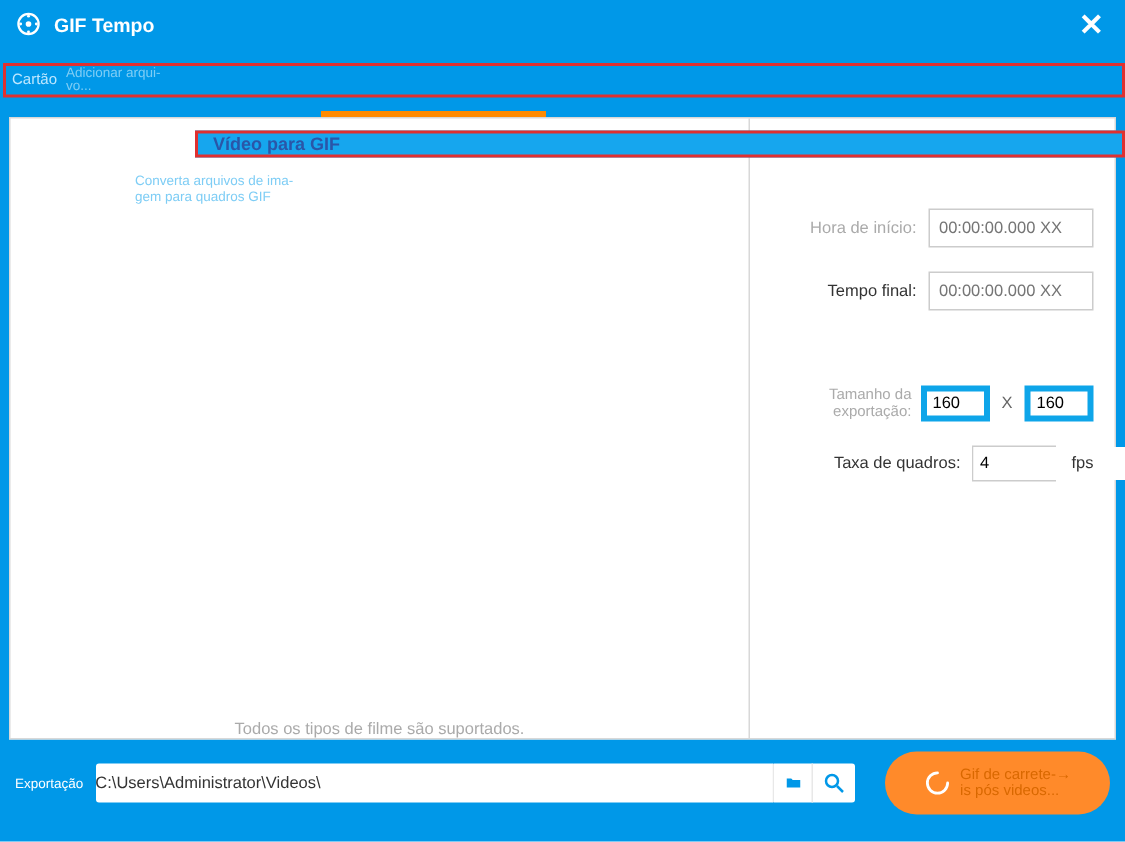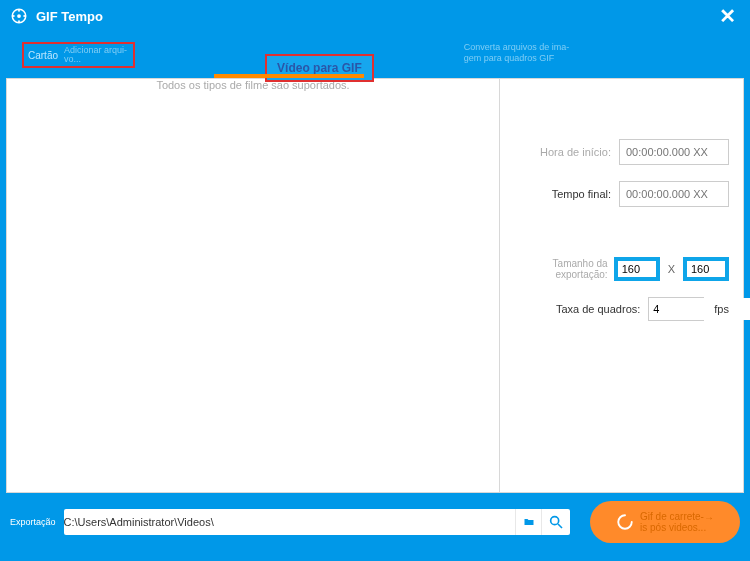--- a/index.html
+++ b/index.html
@@ -3,35 +3,35 @@
 <meta charset="utf-8">
 <style>
   * { box-sizing: border-box; margin: 0; padding: 0; font-family: Arial, sans-serif; }
   body { width: 750px; height: 561px; background: #0098e8; overflow: hidden; position: relative; }
   
   .titlebar { height: 32px; display: flex; align-items: center; padding: 0 10px; color: #fff; }
   .titlebar .app-icon { width: 18px; height: 18px; margin-right: 8px; display:flex; align-items:center; justify-content:center;}
   .titlebar .title { font-size: 13px; font-weight: bold; }
   .titlebar .close { margin-left: auto; font-size: 20px; cursor: pointer; padding: 0 4px; color:#fff; font-weight:bold;}
   
-  .tabs { height: 46px; display: flex; align-items: stretch; padding: 0 20px; position: relative;}
+  .tabs { height: 46px; display: flex; align-items: stretch; padding: 0 0; position: relative; flex-direction: column;}
   .first-tab { border: 2px solid #e03030; height: 26px; margin-top:10px; margin-left:2px; display:flex; align-items:center; padding:0 6px 0 4px;}
   .first-tab .label-small { font-size: 10px; color: #bde7ff; margin-right:6px;}
   .first-tab .sub { font-size: 9px; color: #7ecdf5; line-height:1.05;}
   
   .mid-tab { margin-left: 130px; border: 2px solid #e03030; height: 28px; margin-top:22px; padding: 0 10px; display:flex; align-items:center; background:#16a6ee;}
   .mid-tab .txt { font-size: 12px; color: #2a56a8; font-weight: bold; }
   
   .right-desc { margin-left: 90px; margin-top:10px; font-size: 9px; color:#7ecdf5; line-height:1.2; max-width:140px;}
   
   .underline-bar { position:absolute; height:4px; background:#ff8a00; left:214px; width:150px; bottom:0;}
   
   .content { background:#fff; margin: 0 6px; height: 415px; border:1px solid #d8d8d8; display:flex; }
   
-  .left-pane { flex: 1; border-right: 1px solid #d8d8d8; display:flex; align-items:flex-start; justify-content:center;}
+  .left-pane { flex: 1; border-right: 1px solid #d8d8d8; display:flex; align-items:flex-end; justify-content:center;}
   .left-pane .placeholder { font-size: 11px; color:#aaa; }
   
   .right-pane { width: 243px; padding: 60px 14px 10px 14px; }
   .form-row { display:flex; align-items:center; margin-bottom: 16px; }
   .form-row .lbl { font-size: 11px; color:#333; flex:1; text-align:right; padding-right:8px;}
   .form-row .lbl.light { color:#aaa; }
   .time-input { width: 110px; height: 26px; border:1px solid #ccc; font-size:11px; color:#bbb; padding:0 6px; background:#fff;}
   
   .size-row { display:flex; align-items:center; margin-top: 50px; margin-bottom:16px;}
   .size-row .lbl { font-size: 10px; color:#aaa; flex:1; text-align:right; padding-right:6px;}

